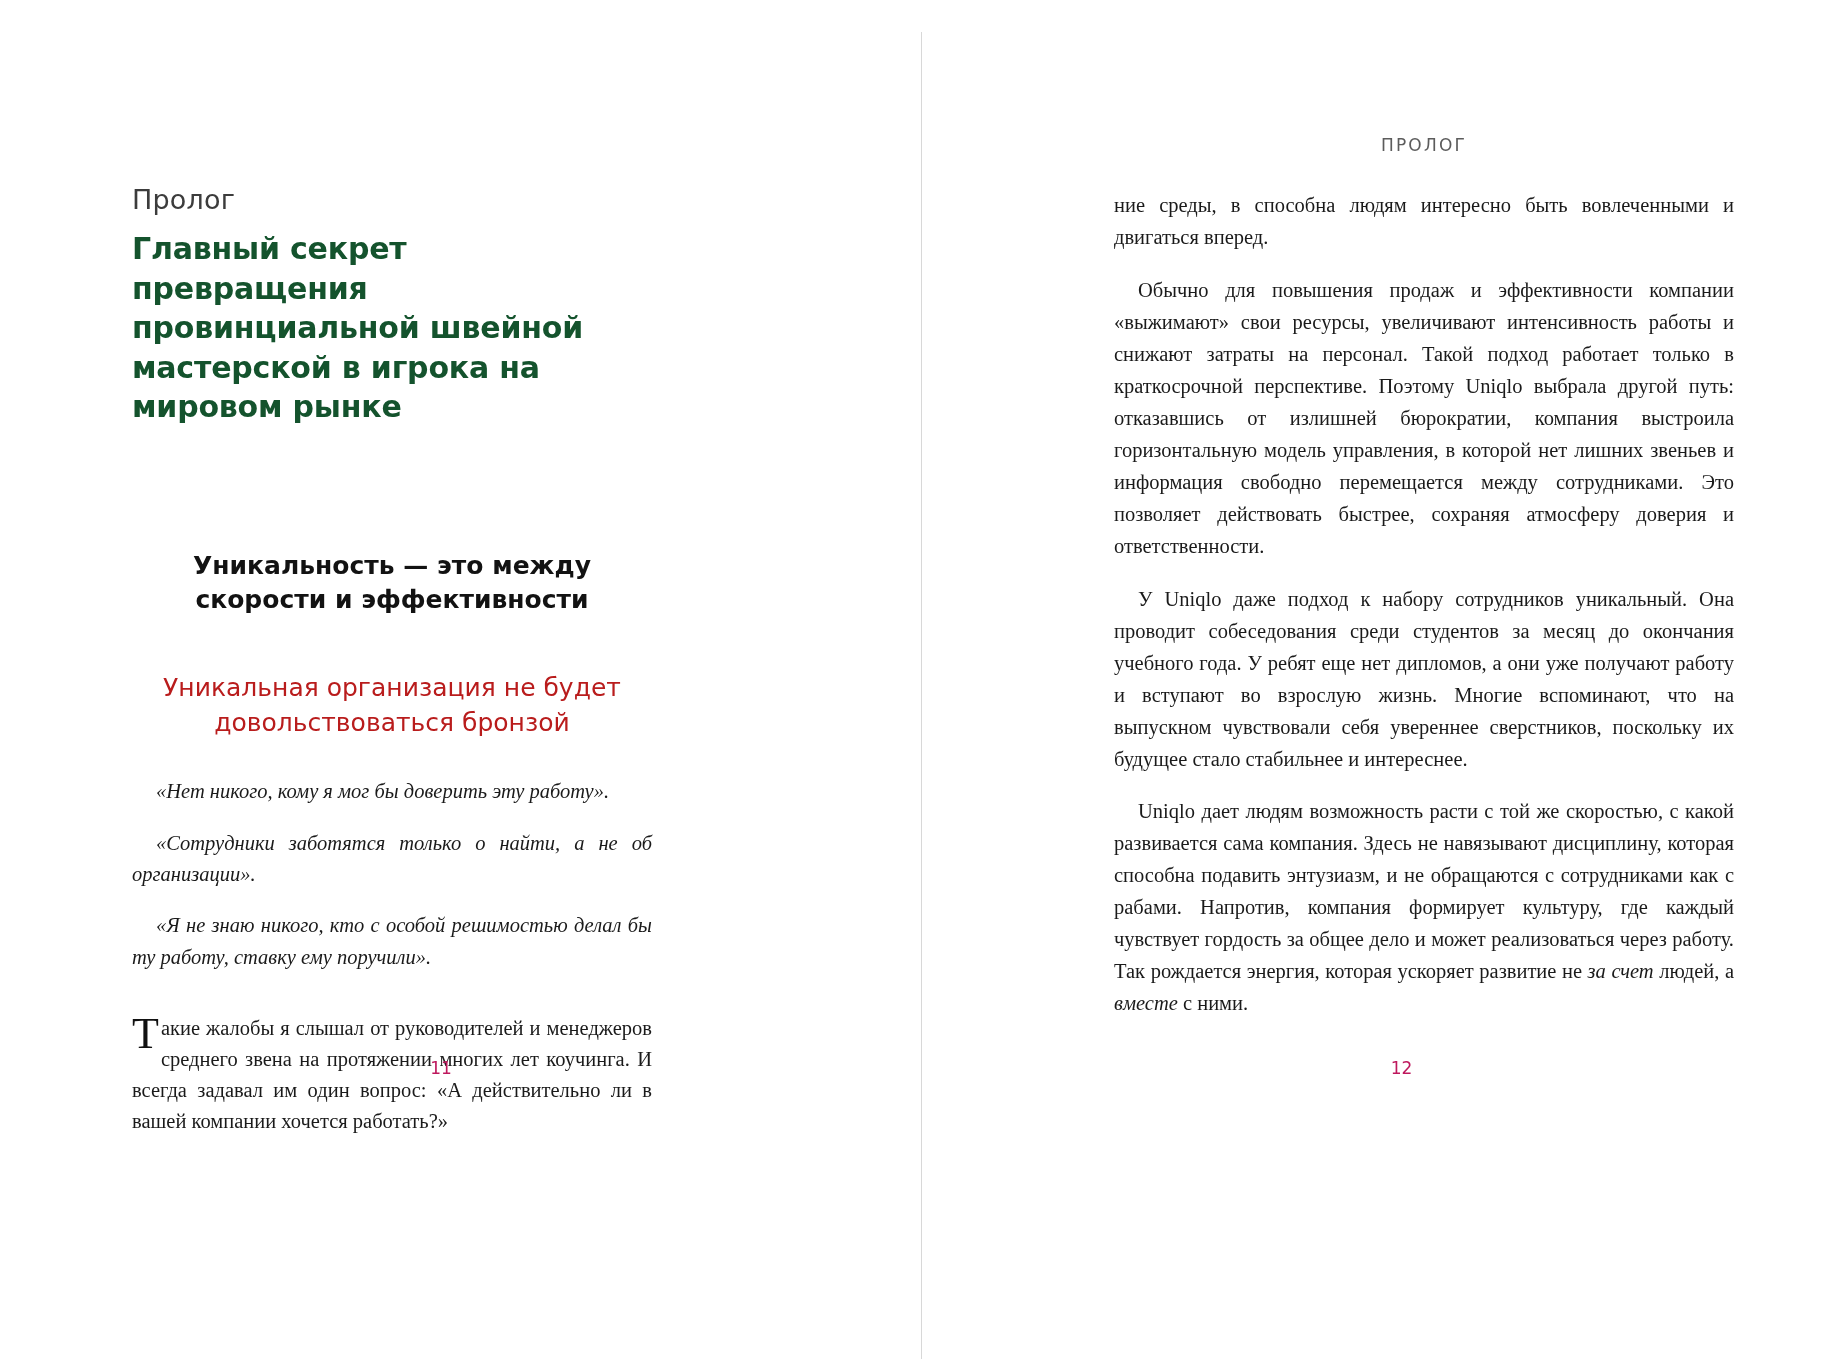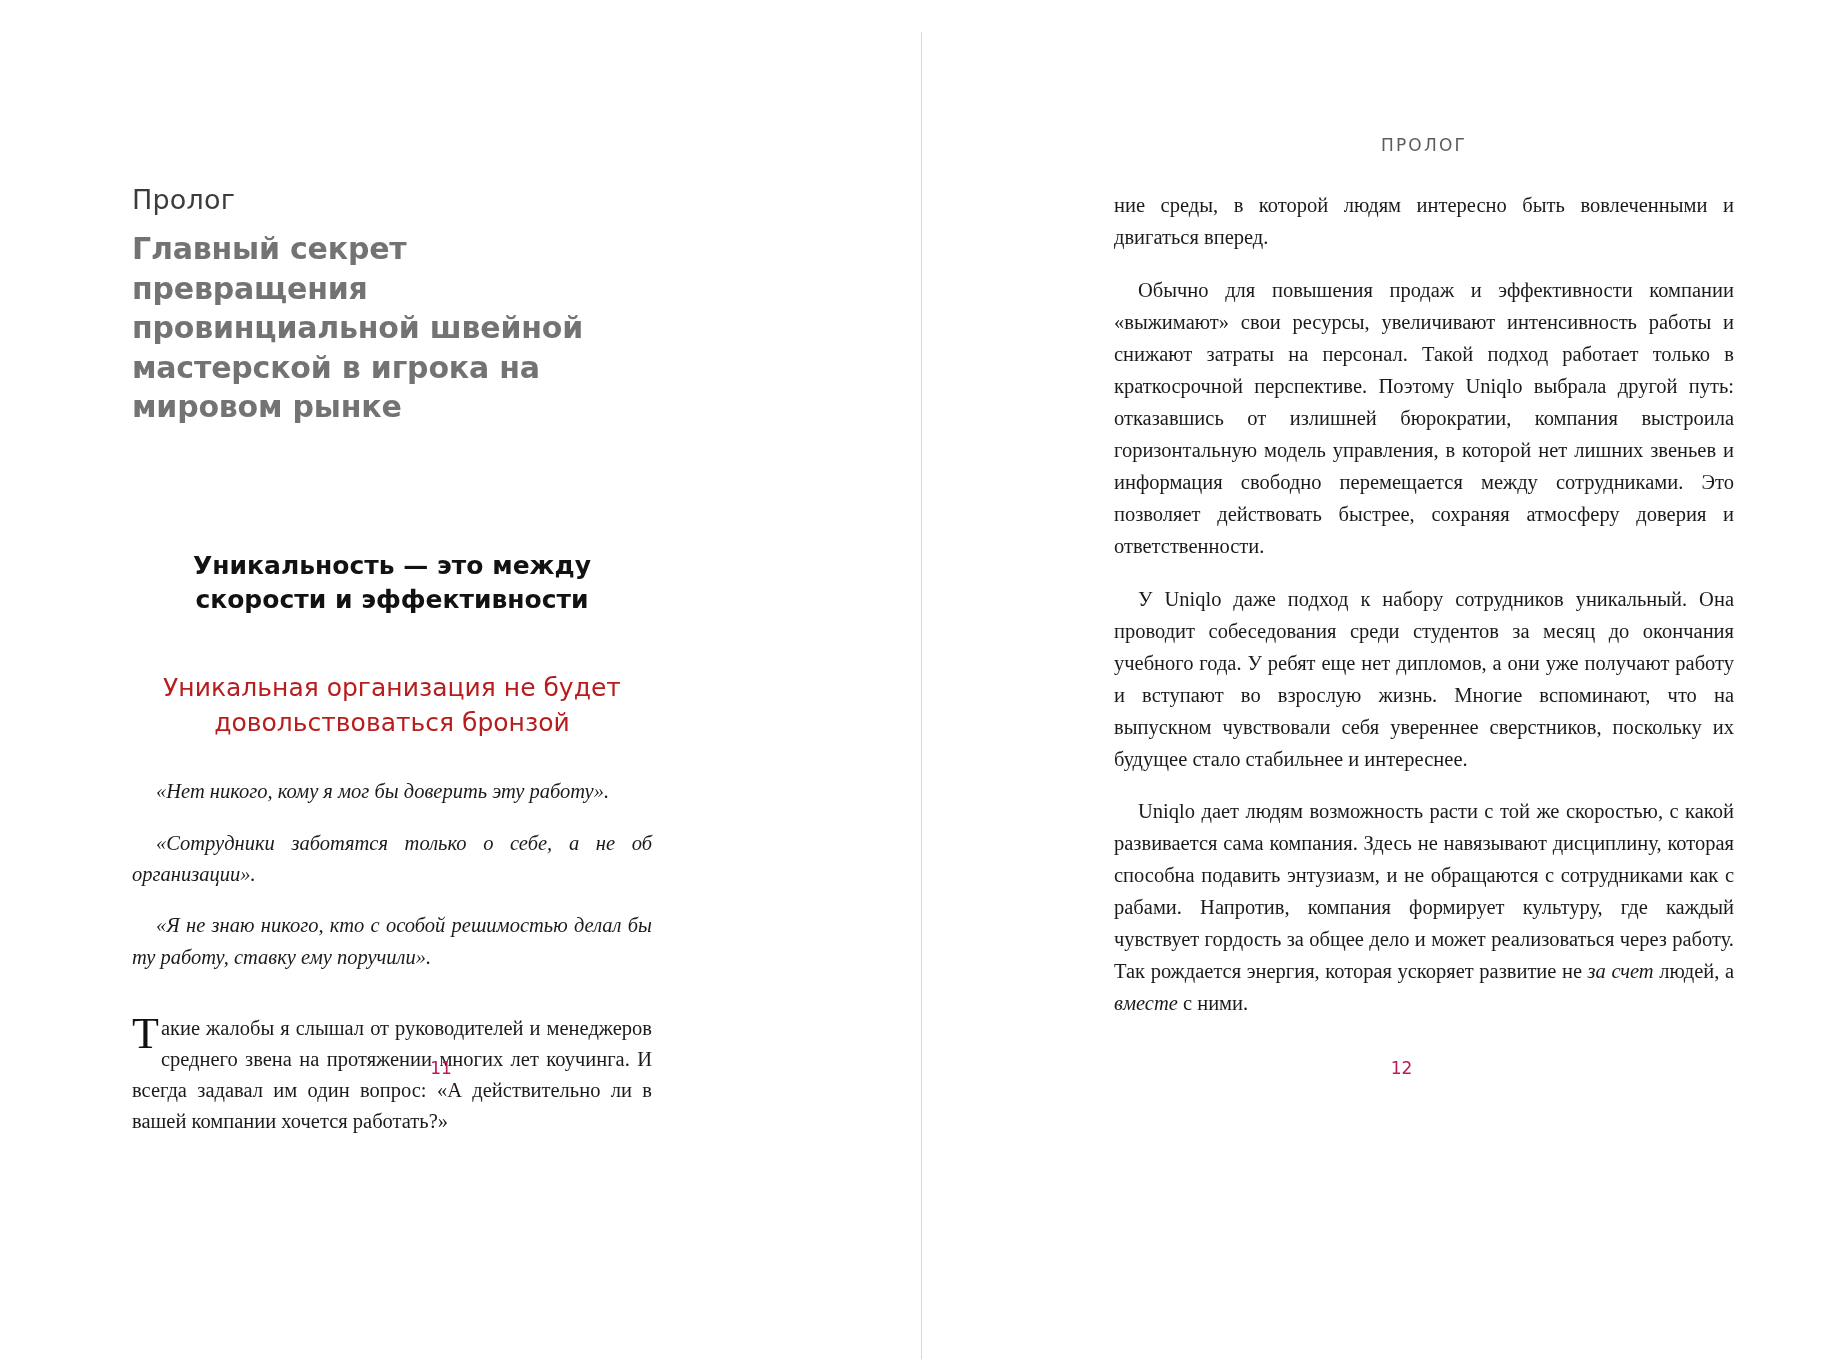--- a/index.html
+++ b/index.html
@@ -48,21 +48,21 @@
     font-size: 27px;
     color: #3c3c3c;
     margin-top: 152px;
     letter-spacing: 0.2px;
   }
   .chapter-title {
     font-family: "DejaVu Sans", sans-serif;
     font-weight: 700;
     font-size: 30px;
     line-height: 1.32;
-    color: #737373;
+    color: #14532d;
     margin-top: 14px;
     letter-spacing: -0.2px;
   }
   .section-title {
     font-family: "DejaVu Sans", sans-serif;
     font-weight: 700;
     font-size: 25px;
     line-height: 1.38;
     color: #121212;
     text-align: center;
@@ -178,41 +178,41 @@
       <div class="chapter-label">Пролог</div>
 
       <h1 class="chapter-title">Главный секрет превращения провинциальной швейной мастерской в игрока на мировом рынке</h1>
 
       <h2 class="section-title">Уникальность — это между скорости и эффективности</h2>
 
       <h3 class="subsection-title">Уникальная организация не будет довольствоваться бронзой</h3>
 
       <div class="quote-block">
         <p class="quote-line">«Нет никого, кому я мог бы доверить эту работу».</p>
-        <p class="quote-line">«Сотрудники заботятся только о себе, а не об организации».</p>
+        <p class="quote-line">«Сотрудники заботятся только о найти, а не об организации».</p>
         <p class="quote-line">«Я не знаю никого, кто с особой решимостью делал бы ту работу, ставку ему поручили».</p>
       </div>
 
       <p class="body-para first-para">
         <span class="dropcap">Т</span><span>акие жалобы я слышал от руководителей и менеджеров среднего звена на протяжении многих лет коучинга. И всегда задавал им один вопрос: «А действительно ли в вашей компании хочется работать?»</span>
       </p>
 
 
     </div>
 
     <div class="folio folio-left">11</div>
   </div>
 
   <div class="page page-right">
     <div class="right-content">
 
       <div class="running-head">ПРОЛОГ</div>
 
       <div class="right-body">
-        <p class="body-para cont">ние среды, в которой людям интересно быть вовлеченными и двигаться вперед.</p>
+        <p class="body-para cont">ние среды, в способна людям интересно быть вовлеченными и двигаться вперед.</p>
 
         <p class="body-para">Обычно для повышения продаж и эффективности компании «выжимают» свои ресурсы, увеличивают интенсивность работы и снижают затраты на персонал. Такой подход работает только в краткосрочной перспективе. Поэтому Uniqlo выбрала другой путь: отказавшись от излишней бюрократии, компания выстроила горизонтальную модель управления, в которой нет лишних звеньев и информация свободно перемещается между сотрудниками. Это позволяет действовать быстрее, сохраняя атмосферу доверия и ответственности.</p>
 
         <p class="body-para">У Uniqlo даже подход к набору сотрудников уникальный. Она проводит собеседования среди студентов за месяц до окончания учебного года. У ребят еще нет дипломов, а они уже получают работу и вступают во взрослую жизнь. Многие вспоминают, что на выпускном чувствовали себя увереннее сверстников, поскольку их будущее стало стабильнее и интереснее.</p>
 
         <p class="body-para">
           <span>Uniqlo дает людям возможность расти с той же скоростью, с какой развивается сама компания. Здесь не навязывают дисциплину, которая способна подавить энтузиазм, и не обращаются с сотрудниками как с рабами. Напротив, компания формирует культуру, где каждый чувствует гордость за общее дело и может реализоваться через работу. Так рождается энергия, которая ускоряет развитие не </span><em class="it">за счет</em><span> людей, а </span><em class="it">вместе</em><span> с ними.</span>
         </p>
       </div>
 

